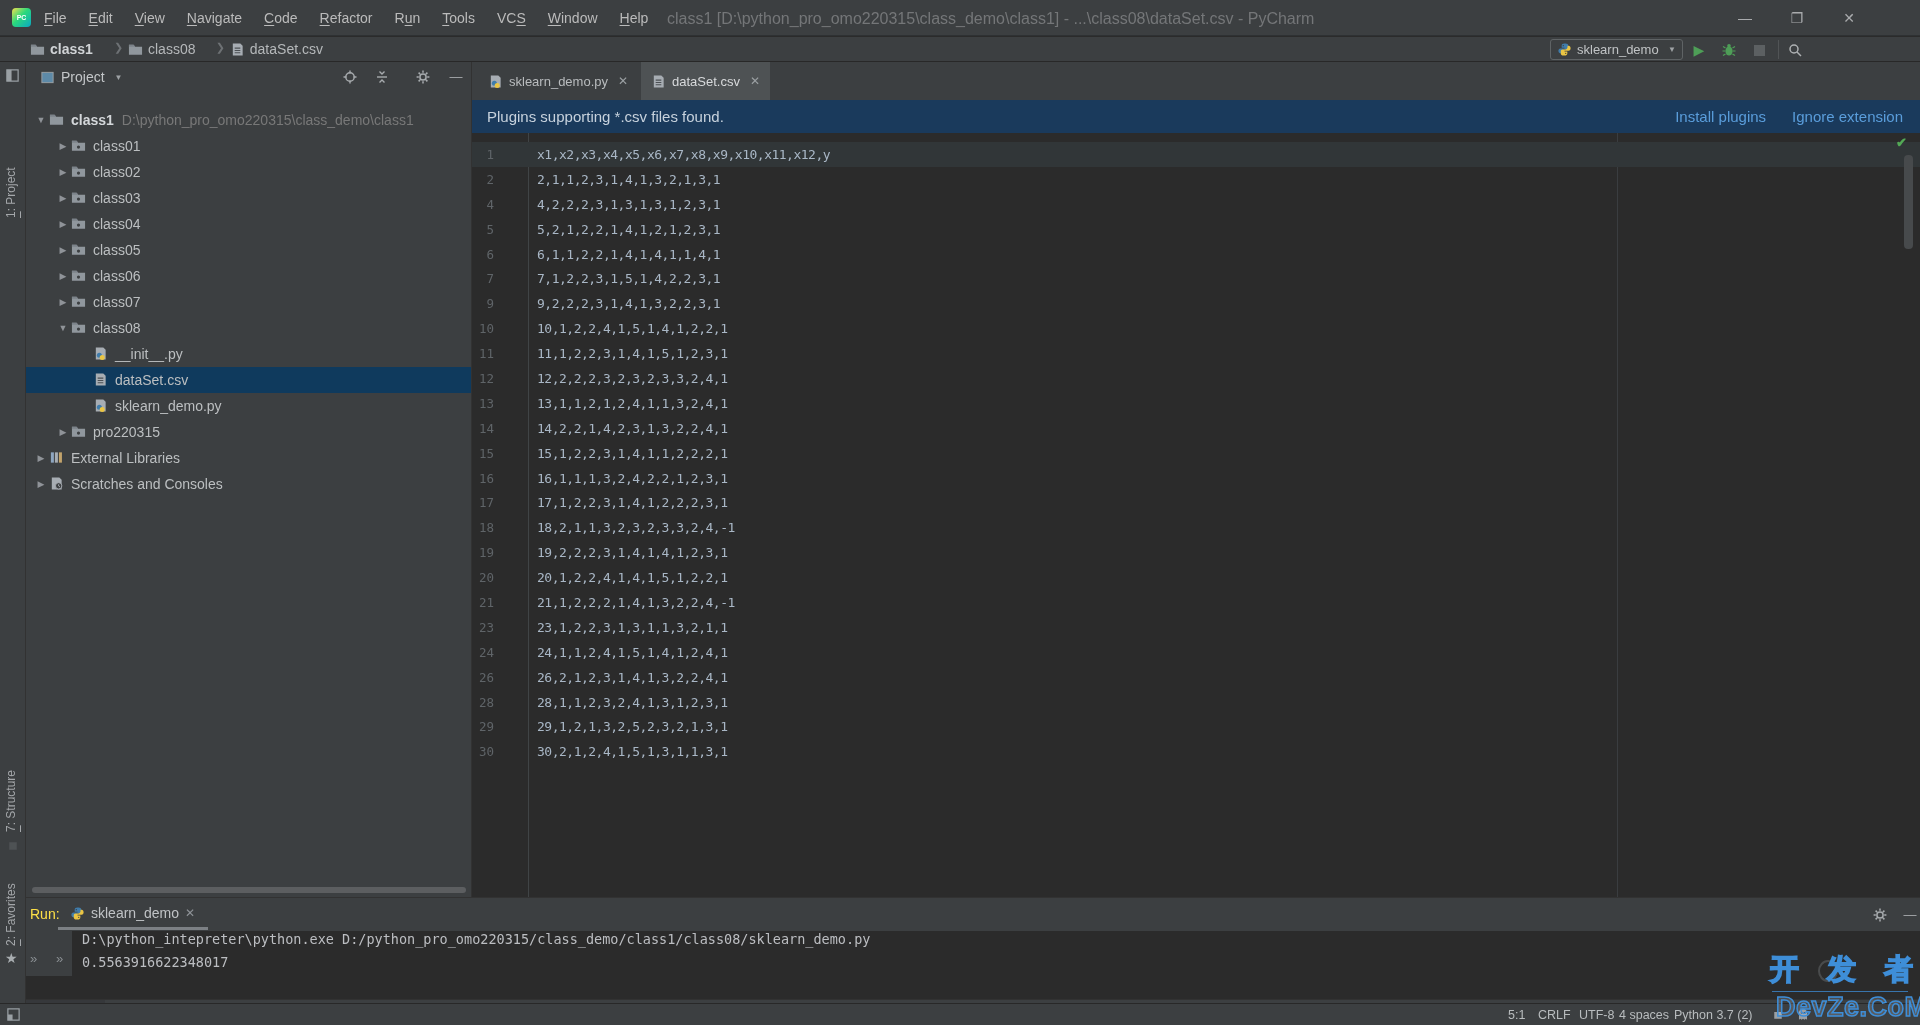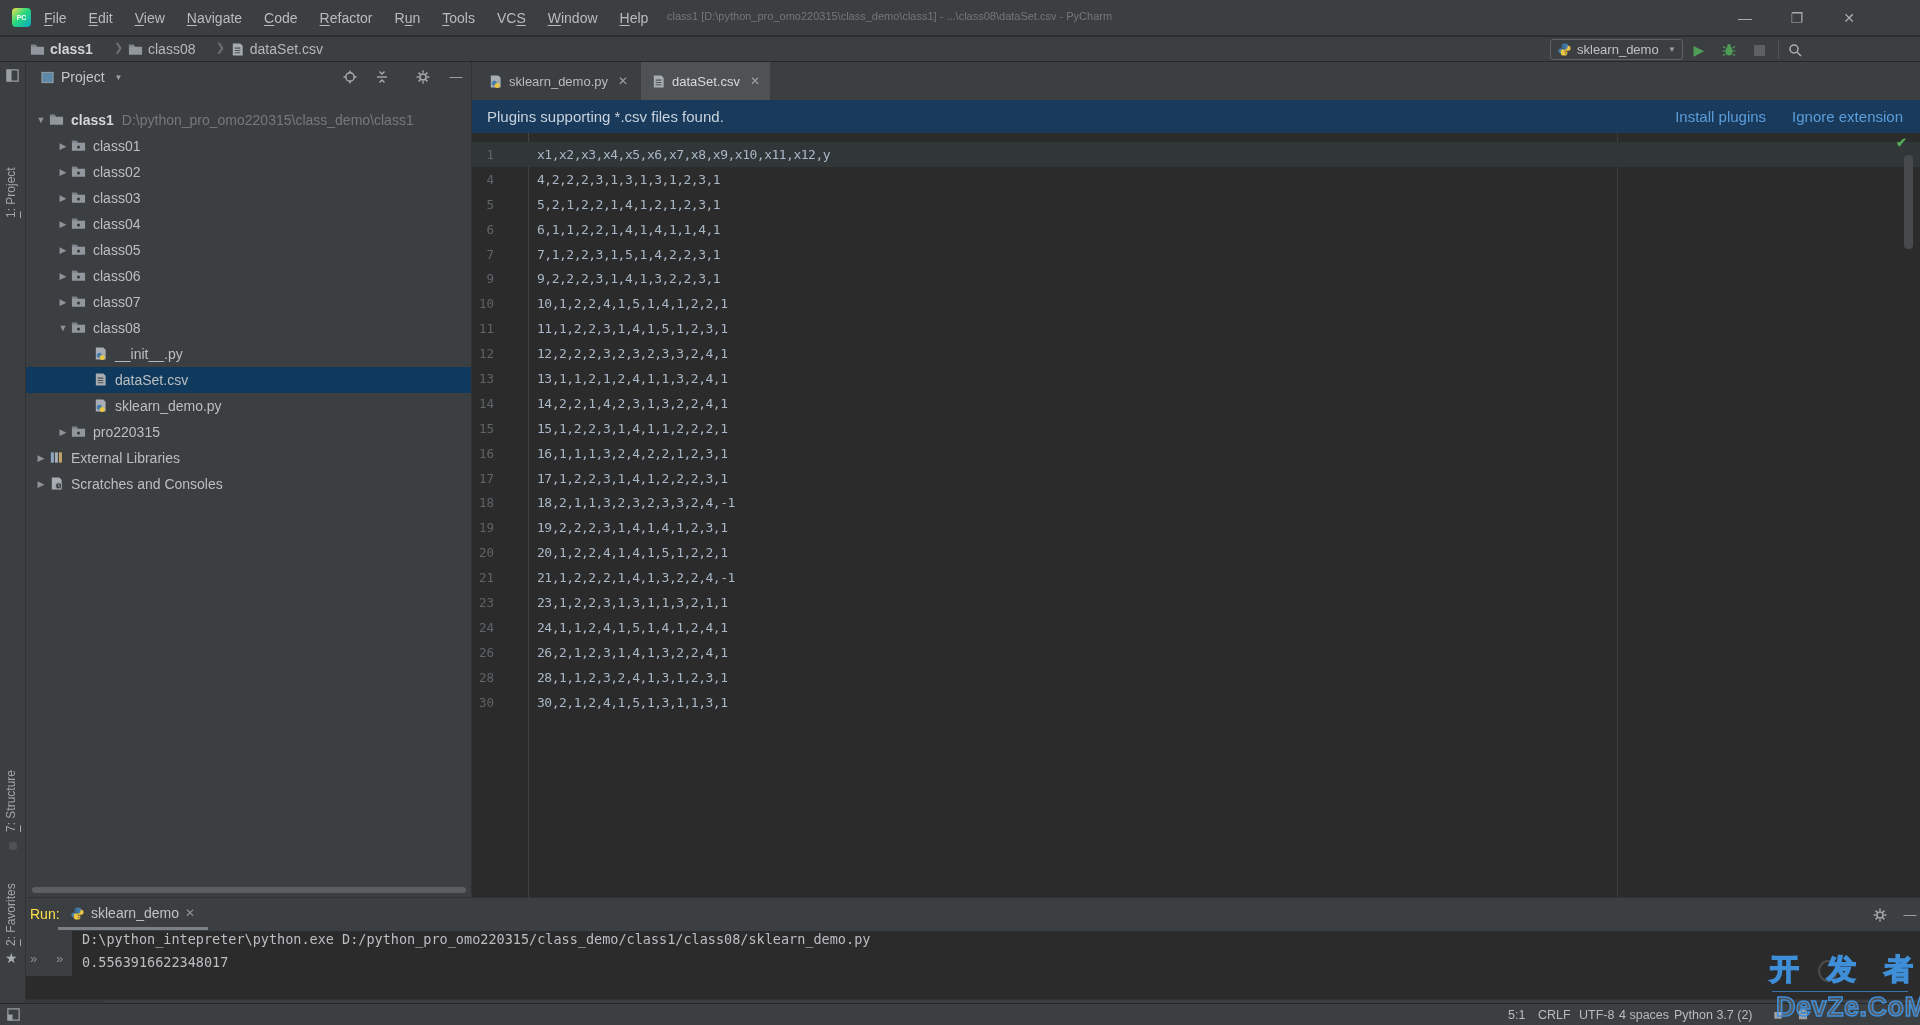--- a/index.html
+++ b/index.html
@@ -8,21 +8,21 @@
   svg { display:block; }
 
   
   #titlebar { position:absolute; left:0; top:0; width:1920px; height:36px; background:#3c3f41; border-bottom:1px solid #2e3133; }
   #pc-logo { position:absolute; left:12px; top:8px; width:19px; height:19px; border-radius:4px;
              background:linear-gradient(135deg,#f4e04d 0%,#2bd97c 45%,#0aa7c4 100%);
              display:flex; align-items:center; justify-content:center; font-size:7px; font-weight:bold; color:#fff; }
   #menubar { position:absolute; left:42px; top:0; height:36px; display:flex; align-items:center; gap:18px; }
   .menu-item { font-size:14px; color:#bbbbbb; cursor:default; padding:2px 2px; }
   .mn { text-decoration:underline; text-underline-offset:2px; }
-  #win-title { position:absolute; left:667px; top:10px; font-size:11px; color:#747678; white-space:nowrap; }
+  #win-title { position:absolute; left:667px; top:10px; font-size:16px; color:#747678; white-space:nowrap; }
   .win-btn { position:absolute; top:6px; width:34px; height:24px; color:#a9abad; font-size:14px; text-align:center; line-height:24px; }
 
   
   #toolbar { position:absolute; left:0; top:37px; width:1920px; height:25px; background:#3c3f41; border-bottom:1px solid #282828; }
   .crumb { position:absolute; top:4px; display:flex; align-items:center; gap:5px; font-size:14px; color:#b5b8ba; }
   .crumb-sep { color:#6d7174; font-size:11px; }
   #run-combo { position:absolute; left:1550px; top:2px; width:133px; height:21px; border:1px solid #5f6365; border-radius:3px;
                display:flex; align-items:center; gap:5px; padding:0 6px; font-size:13px; color:#c0c3c5; }
   #run-combo .arrow { margin-left:auto; font-size:8px; color:#9ea2a5; }
   .tb-icon { position:absolute; top:4px; width:18px; height:18px; display:flex; align-items:center; justify-content:center; }
@@ -414,20 +414,21 @@
     <div id="banner-links">
       <a>Install plugins</a>
       <a>Ignore extension</a>
     </div>
   </div>
   <div id="code">
     <div id="gutter-sep"></div>
     <div id="margin-guide"></div>
     <div id="lines">
         <div class="code-line caret"><span class="lnum">1</span><span class="ltext">x1,x2,x3,x4,x5,x6,x7,x8,x9,x10,x11,x12,y</span></div>
+        <div class="code-line"><span class="lnum">2</span><span class="ltext">2,1,1,2,3,1,4,1,3,2,1,3,1</span></div>
         <div class="code-line"><span class="lnum">4</span><span class="ltext">4,2,2,2,3,1,3,1,3,1,2,3,1</span></div>
         <div class="code-line"><span class="lnum">5</span><span class="ltext">5,2,1,2,2,1,4,1,2,1,2,3,1</span></div>
         <div class="code-line"><span class="lnum">6</span><span class="ltext">6,1,1,2,2,1,4,1,4,1,1,4,1</span></div>
         <div class="code-line"><span class="lnum">7</span><span class="ltext">7,1,2,2,3,1,5,1,4,2,2,3,1</span></div>
         <div class="code-line"><span class="lnum">9</span><span class="ltext">9,2,2,2,3,1,4,1,3,2,2,3,1</span></div>
         <div class="code-line"><span class="lnum">10</span><span class="ltext">10,1,2,2,4,1,5,1,4,1,2,2,1</span></div>
         <div class="code-line"><span class="lnum">11</span><span class="ltext">11,1,2,2,3,1,4,1,5,1,2,3,1</span></div>
         <div class="code-line"><span class="lnum">12</span><span class="ltext">12,2,2,2,3,2,3,2,3,3,2,4,1</span></div>
         <div class="code-line"><span class="lnum">13</span><span class="ltext">13,1,1,2,1,2,4,1,1,3,2,4,1</span></div>
         <div class="code-line"><span class="lnum">14</span><span class="ltext">14,2,2,1,4,2,3,1,3,2,2,4,1</span></div>
@@ -435,20 +436,21 @@
         <div class="code-line"><span class="lnum">16</span><span class="ltext">16,1,1,1,3,2,4,2,2,1,2,3,1</span></div>
         <div class="code-line"><span class="lnum">17</span><span class="ltext">17,1,2,2,3,1,4,1,2,2,2,3,1</span></div>
         <div class="code-line"><span class="lnum">18</span><span class="ltext">18,2,1,1,3,2,3,2,3,3,2,4,-1</span></div>
         <div class="code-line"><span class="lnum">19</span><span class="ltext">19,2,2,2,3,1,4,1,4,1,2,3,1</span></div>
         <div class="code-line"><span class="lnum">20</span><span class="ltext">20,1,2,2,4,1,4,1,5,1,2,2,1</span></div>
         <div class="code-line"><span class="lnum">21</span><span class="ltext">21,1,2,2,2,1,4,1,3,2,2,4,-1</span></div>
         <div class="code-line"><span class="lnum">23</span><span class="ltext">23,1,2,2,3,1,3,1,1,3,2,1,1</span></div>
         <div class="code-line"><span class="lnum">24</span><span class="ltext">24,1,1,2,4,1,5,1,4,1,2,4,1</span></div>
         <div class="code-line"><span class="lnum">26</span><span class="ltext">26,2,1,2,3,1,4,1,3,2,2,4,1</span></div>
         <div class="code-line"><span class="lnum">28</span><span class="ltext">28,1,1,2,3,2,4,1,3,1,2,3,1</span></div>
+        <div class="code-line"><span class="lnum">29</span><span class="ltext">29,1,2,1,3,2,5,2,3,2,1,3,1</span></div>
         <div class="code-line"><span class="lnum">30</span><span class="ltext">30,2,1,2,4,1,5,1,3,1,1,3,1</span></div>
       </div>
     <div id="insp-check">✔</div>
     <div id="vscroll"></div>
   </div>
 </div>
 
 <div id="runpanel">
   <div id="run-label">Run:</div>
   <div id="run-tab">

